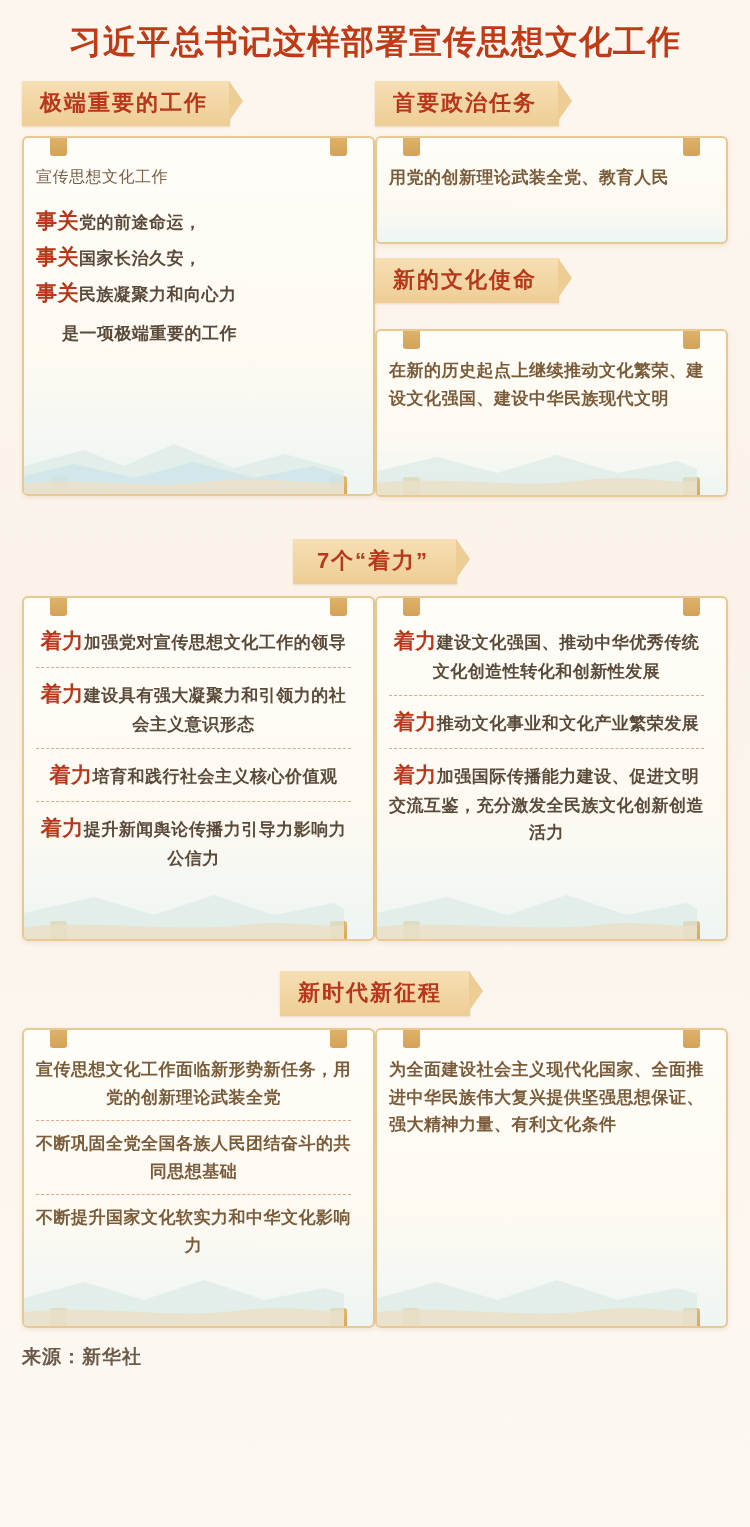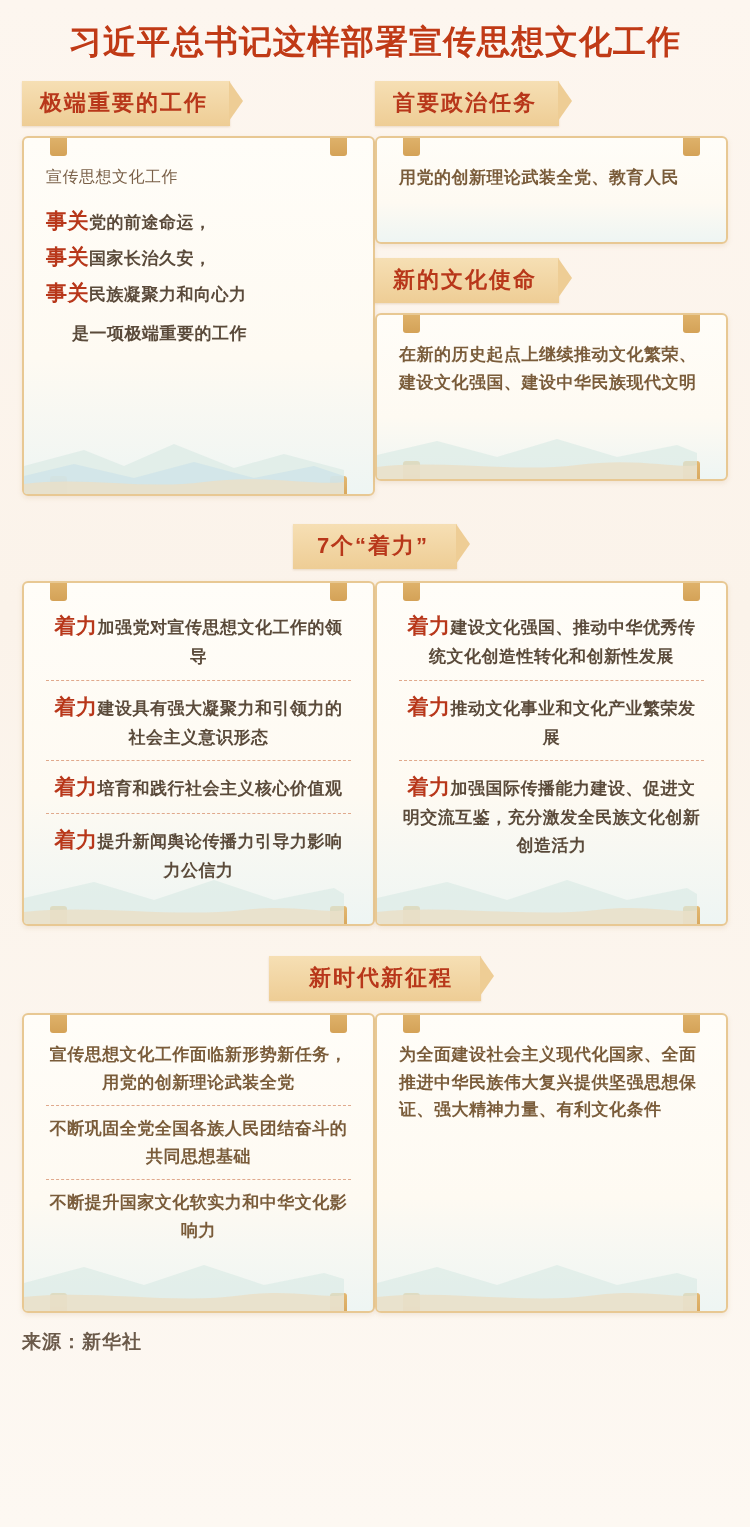--- a/index.html
+++ b/index.html
@@ -58,21 +58,21 @@
     text-align: center;
     margin: 12px auto;
   }
 
   
   .card {
     position: relative;
     background: linear-gradient(180deg, #fffdf8 0%, #fefaf2 62%, #eef5f3 100%);
     border: 2px solid #e8c893;
     border-radius: 6px;
-    padding: 26px 22px 34px 22px;
+    padding: 26px 22px 34px 12px;
     box-shadow: 0 2px 5px rgba(190,150,100,0.18);
     overflow: hidden;
   }
   
   .clip {
     position: absolute;
     width: 17px; height: 26px;
     background: linear-gradient(180deg, #e3b872 0%, #d4a257 100%);
     border-radius: 3px;
   }
@@ -181,21 +181,21 @@
         <div class="banner">首要政治任务</div>
         <div class="card" style="min-height:108px; padding-bottom:22px;">
           <span class="clip tl"></span>
           <span class="clip tr"></span>
           <div class="card-text brown">用党的创新理论武装全党、教育人民</div>
         </div>
       </div>
 
       <div class="block">
         <div class="banner">新的文化使命</div>
-        <div class="card" style="min-height:168px; padding-bottom:34px;">
+        <div class="card" style="min-height:168px; padding-bottom:34px;margin-top:16px;">
           <span class="clip tl"></span>
           <span class="clip tr"></span>
           <span class="clip bl"></span>
           <span class="clip br"></span>
           <svg class="wave" viewBox="0 0 320 62" preserveAspectRatio="none">
             <path d="M0 38 L60 24 L120 40 L180 22 L240 40 L300 28 L320 36 L320 62 L0 62 Z" fill="#dcebe6" opacity="0.7"></path>
             <path d="M0 50 C60 42, 140 56, 200 48 C260 40, 300 52, 320 48 L320 62 L0 62 Z" fill="#eadfc8" opacity="0.85"></path>
           </svg>
           <div class="card-text brown">在新的历史起点上继续推动文化繁荣、建设文化强国、建设中华民族现代文明</div>
         </div>
@@ -259,21 +259,21 @@
           <div class="dashed"></div>
           <div class="item">
             <span class="lead">着力</span><span class="item-text">加强国际传播能力建设、促进文明交流互鉴，充分激发全民族文化创新创造活力</span>
           </div>
         </div>
       </div>
     </div>
   </div>
 
   <div style="text-align:center; margin-top:18px;">
-    <div class="banner banner-center" style="padding:7px 28px 8px 40px;">新时代新征程</div>
+    <div class="banner banner-center" style="padding:7px 28px 8px 18px;">新时代新征程</div>
   </div>
 
   <div class="row">
     <div class="col">
       <div class="card low-card">
         <span class="clip tl"></span>
         <span class="clip tr"></span>
         <span class="clip bl"></span>
         <span class="clip br"></span>
         <svg class="wave" viewBox="0 0 320 62" preserveAspectRatio="none">

